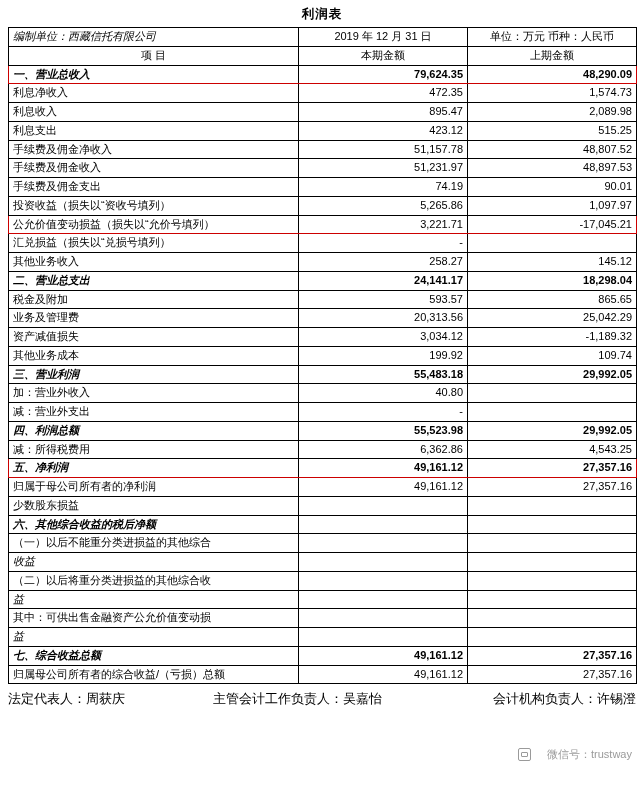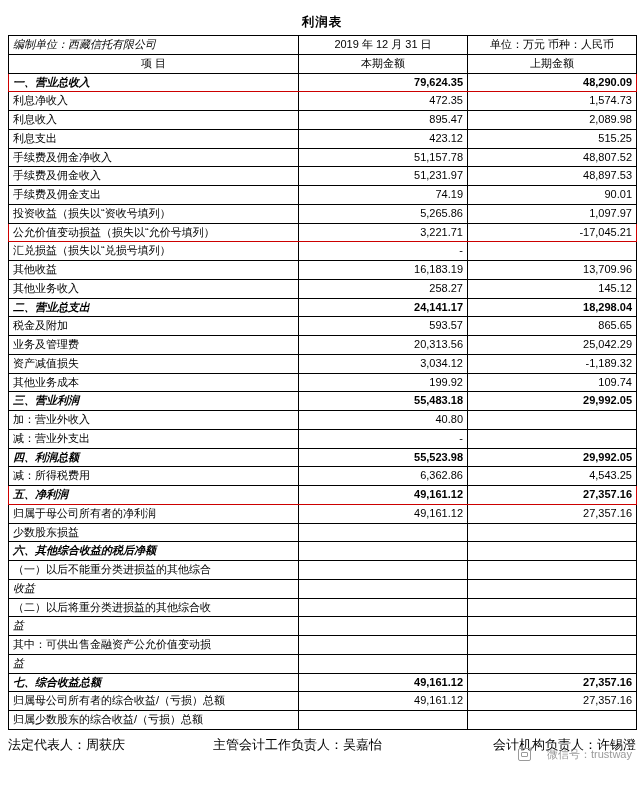--- a/index.html
+++ b/index.html
@@ -14,21 +14,21 @@
     color: #000;
     font-size: 11px;
     position: relative;
     overflow: hidden;
   }
   .page {
     width: 644px;
     height: 792px;
     position: relative;
     box-sizing: border-box;
-    padding: 12px 8px 0 8px;
+    padding: 4px 8px 0 8px;
   }
   .doc-title {
     text-align: center;
     font-size: 12.5px;
     font-weight: bold;
     letter-spacing: 1px;
     margin: 2px 0 4px 0;
   }
   table.fin {
     border-collapse: collapse;
@@ -171,25 +171,20 @@
           <td class="lvl1">公允价值变动损益（损失以“允价号填列）</td>
           <td class="num">3,221.71</td>
           <td class="num">-17,045.21</td>
         </tr>
         <tr>
           <td class="lvl1">汇兑损益（损失以“兑损号填列）</td>
           <td class="num">-</td>
           <td class="num"></td>
         </tr>
         <tr>
-          <td class="lvl1">其他收益</td>
-          <td class="num">16,183.19</td>
-          <td class="num">13,709.96</td>
-        </tr>
-        <tr>
           <td class="lvl1">其他业务收入</td>
           <td class="num">258.27</td>
           <td class="num">145.12</td>
         </tr>
         <tr>
           <td class="lvl0 bold">二、营业总支出</td>
           <td class="num bold">24,141.17</td>
           <td class="num bold">18,298.04</td>
         </tr>
         <tr>
@@ -289,25 +284,20 @@
         </tr>
         <tr>
           <td class="lvl0 bold">七、综合收益总额</td>
           <td class="num bold">49,161.12</td>
           <td class="num bold">27,357.16</td>
         </tr>
         <tr>
           <td class="lvl1">归属母公司所有者的综合收益/（亏损）总额</td>
           <td class="num">49,161.12</td>
           <td class="num">27,357.16</td>
-        </tr>
-        <tr>
-          <td class="lvl1">归属少数股东的综合收益/（亏损）总额</td>
-          <td class="num"></td>
-          <td class="num"></td>
         </tr>
       </tbody>
   </table>
 
   <div class="footer">
     <div class="f1">法定代表人：周获庆</div>
     <div class="f2">主管会计工作负责人：吴嘉怡</div>
     <div class="f3">会计机构负责人：许锡澄</div>
   </div>
 

